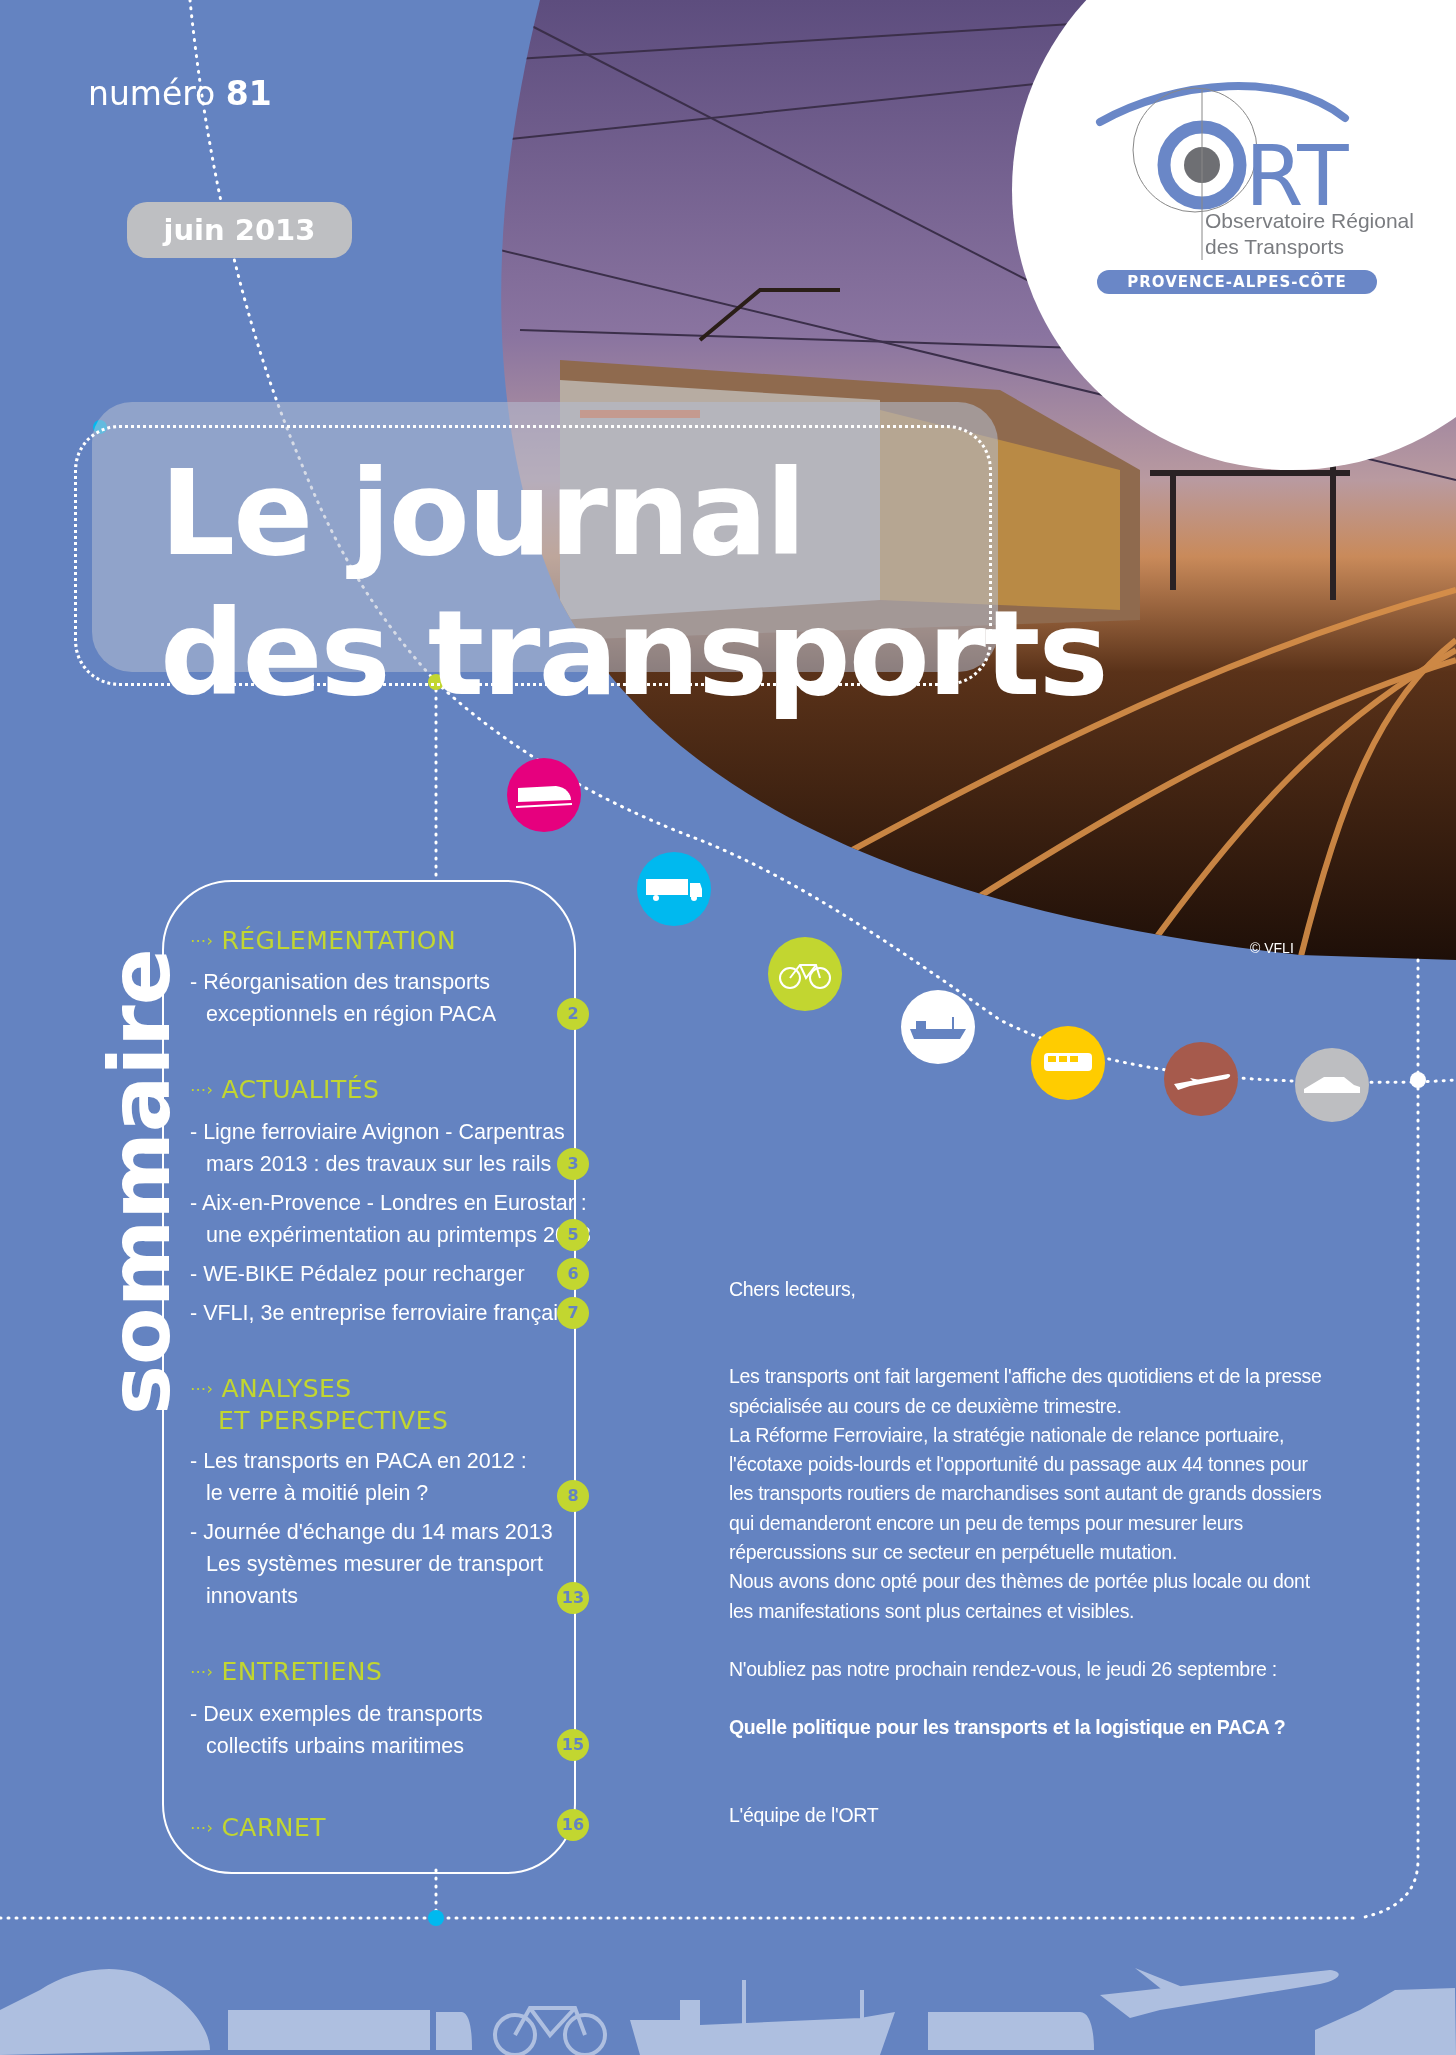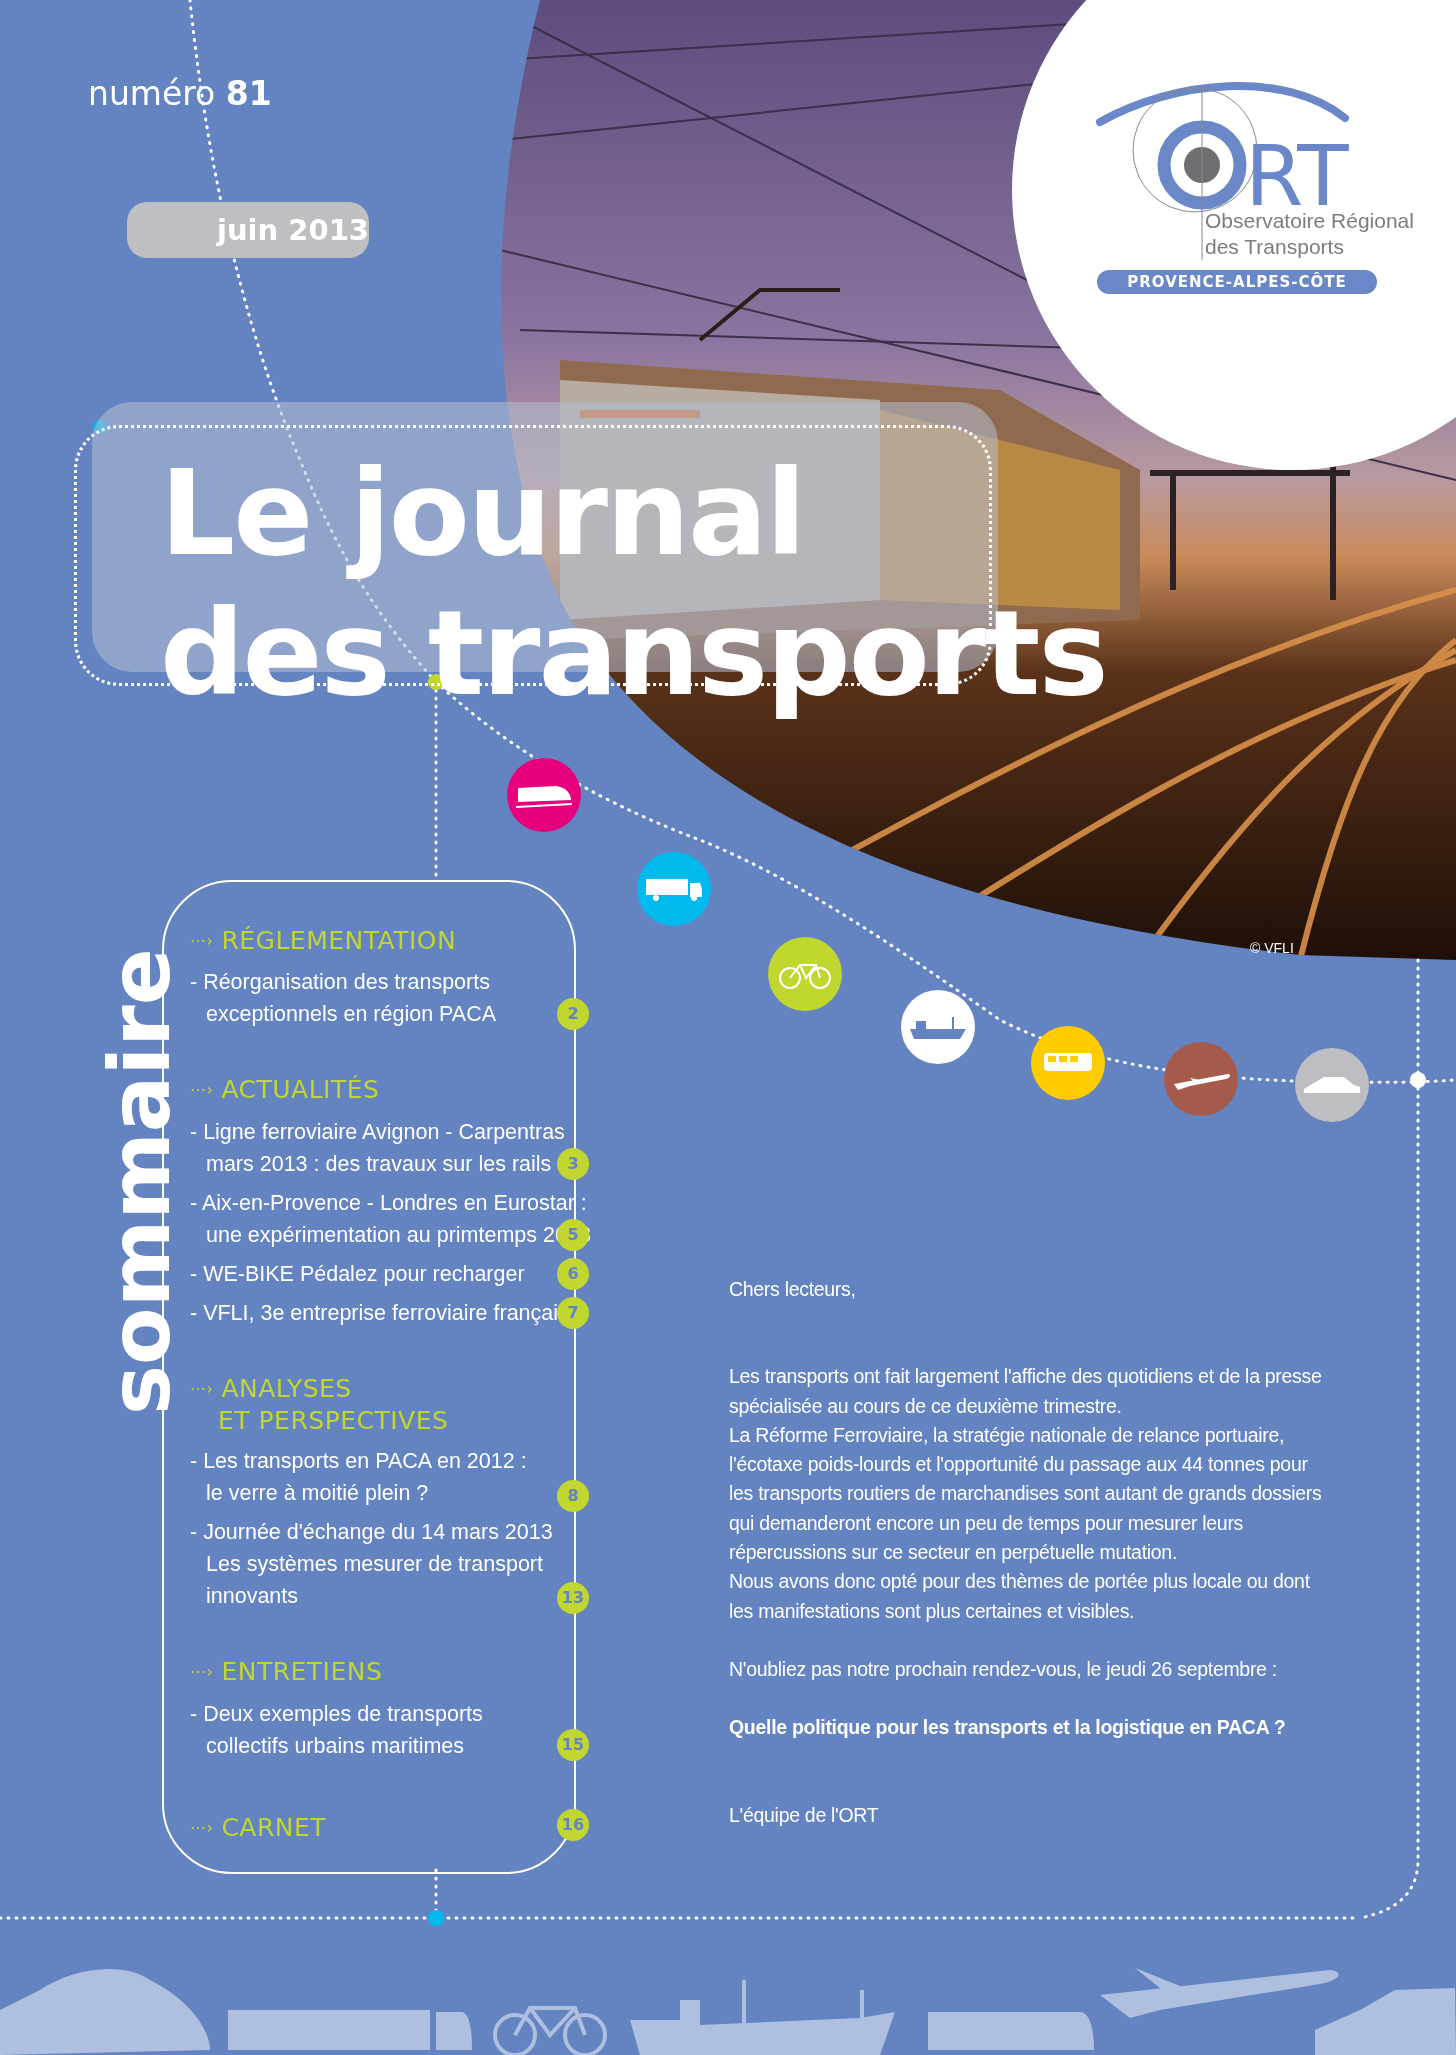--- a/index.html
+++ b/index.html
@@ -8,21 +8,21 @@
   
   #photo{position:absolute;left:0;top:0;width:1456px;height:960px;}
   
   #logo-circle{position:absolute;left:1012px;top:-90px;width:560px;height:560px;border-radius:50%;background:#fff;}
   #logo{position:absolute;left:1095px;top:70px;width:310px;height:230px;}
   .logo-sub{position:absolute;left:1205px;font-family:"Liberation Sans",sans-serif;font-size:21px;color:#7a7c80;line-height:26px;}
   #logo-region{position:absolute;left:1097px;top:270px;width:280px;height:24px;border-radius:12px;background:#6a87c7;color:#ffffff;font-family:"DejaVu Sans",sans-serif;font-weight:bold;font-size:15px;letter-spacing:1px;text-align:center;line-height:24px;}
   
   #issue{position:absolute;left:88px;top:74px;font-size:33px;font-family:"DejaVu Sans",sans-serif;}
   #issue b{font-weight:bold;}
-  #date-pill{position:absolute;left:127px;top:202px;width:242px;height:56px;border-radius:20px;background:#bebfc2;color:#fff;font-weight:bold;font-size:29px;text-align:right;line-height:56px;font-family:"DejaVu Sans",sans-serif;}
+  #date-pill{position:absolute;left:127px;top:202px;width:225px;height:56px;border-radius:20px;background:#bebfc2;color:#fff;font-weight:bold;font-size:29px;text-align:center;line-height:56px;font-family:"DejaVu Sans",sans-serif;}
   
   #title-box{position:absolute;left:92px;top:402px;width:906px;height:270px;border-radius:40px;background:rgba(180,190,210,0.55);}
   #title-dots{position:absolute;left:74px;top:425px;width:912px;height:255px;border:3px dotted #fff;border-radius:45px;}
   #title{position:absolute;left:160px;top:395px;font-family:"DejaVu Sans",sans-serif;font-weight:bold;font-size:118px;line-height:140px;letter-spacing:-2px;color:#fff;margin-top:48px;}
   
   #sommaire-box{position:absolute;left:162px;top:880px;width:410px;height:990px;border:2px solid #fff;border-radius:70px;border-left-color:#fff;}
   #sommaire-label{position:absolute;left:-60px;top:1170px;width:400px;height:90px;transform:rotate(-90deg);transform-origin:center;font-size:84px;font-weight:bold;color:#fff;text-align:center;line-height:90px;font-family:"DejaVu Sans",sans-serif;}
   .sec{position:absolute;left:190px;color:#c2d630;font-weight:normal;font-size:25px;font-family:"DejaVu Sans",sans-serif;letter-spacing:0.5px;}
   .sec .arr{font-size:16px;margin-right:8px;vertical-align:3px;}
   .item{position:absolute;left:190px;font-family:"Liberation Sans",sans-serif;font-size:21.5px;line-height:32px;color:#fff;}

